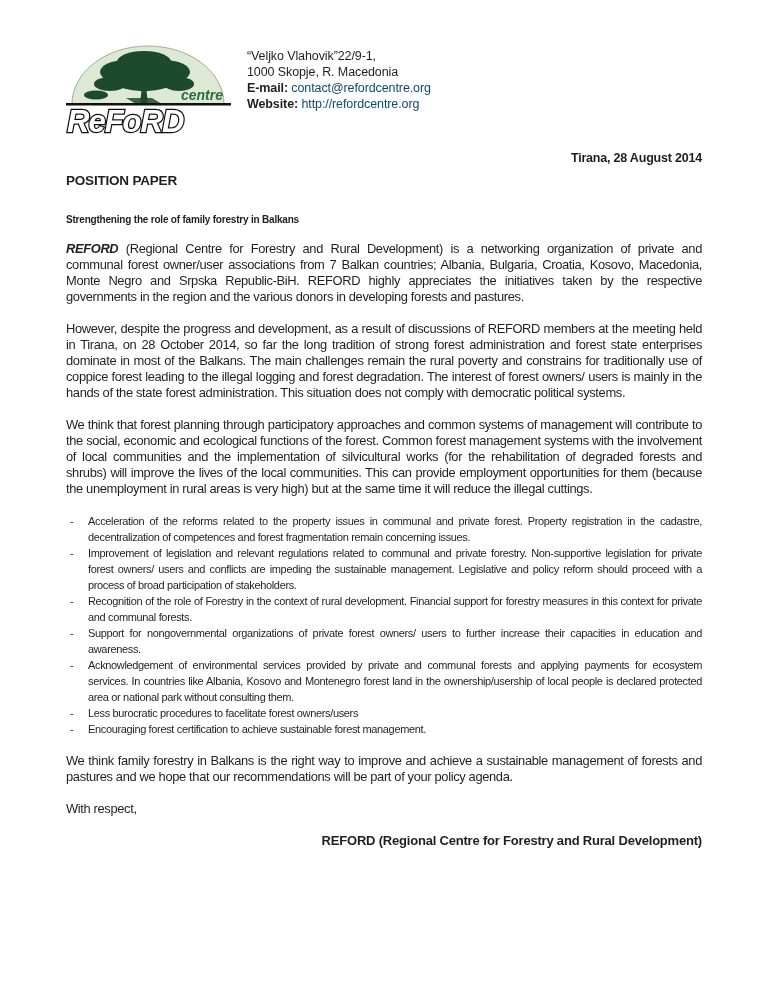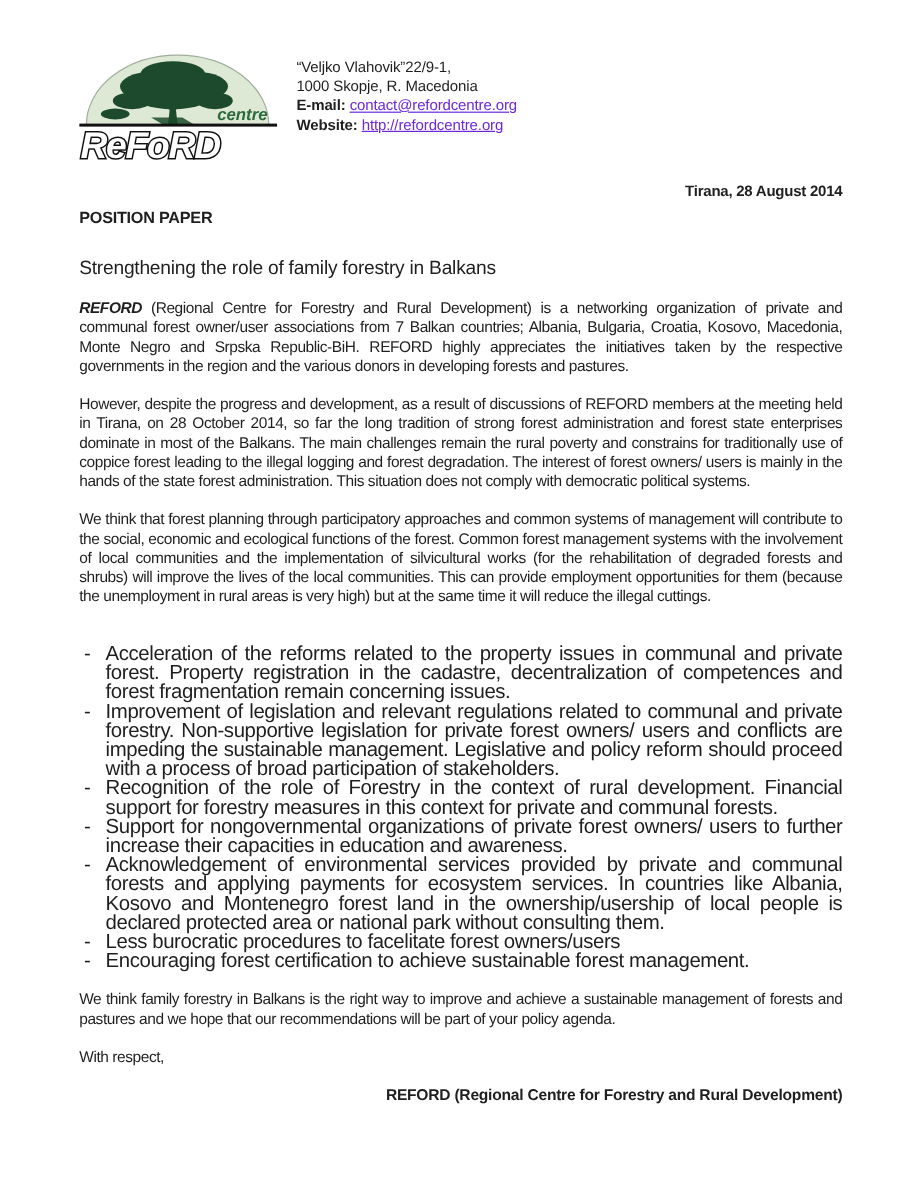--- a/index.html
+++ b/index.html
@@ -25,58 +25,57 @@
   .logo { width: 165px; flex: 0 0 165px; }
   .contact {
     font-size: 12.5px;
     line-height: 16px;
     padding-top: 6px;
     letter-spacing: -0.1px;
   }
   .contact .org { font-weight: bold; }
   .contact b { font-weight: bold; }
   a.link {
-    color: #6d28d9;
-    text-decoration: underline;
+    color: #0c4a6e;
     cursor: pointer;
   }
   
   .date-line {
     text-align: right;
     font-weight: bold;
     font-size: 12.5px;
     margin-top: 10px;
     letter-spacing: -0.2px;
   }
   .doc-title {
     text-align: left;
     font-weight: bold;
     font-size: 13.5px;
     margin-top: 8px;
     letter-spacing: -0.2px;
   }
   .section-heading {
-    font-weight: normal;
-    font-size: 16px;
+    font-weight: bold;
+    font-size: 10px;
     margin-top: 26px;
     letter-spacing: -0.2px;
   }
   
   p.body-par {
     font-size: 12.9px;
     line-height: 16px;
     text-align: justify;
     letter-spacing: -0.35px;
     margin-top: 16px;
   }
   p.body-par .lead-bold { font-weight: bold; font-style: italic; }
   ul.recs {
     list-style: none;
-    margin-top: 32px;
-    font-size: 17px;
+    margin-top: 16px;
+    font-size: 11px;
     line-height: 16px;
     letter-spacing: -0.35px;
   }
   ul.recs li {
     position: relative;
     padding-left: 22px;
     text-align: justify;
   }
   ul.recs li::before {
     content: "-";

